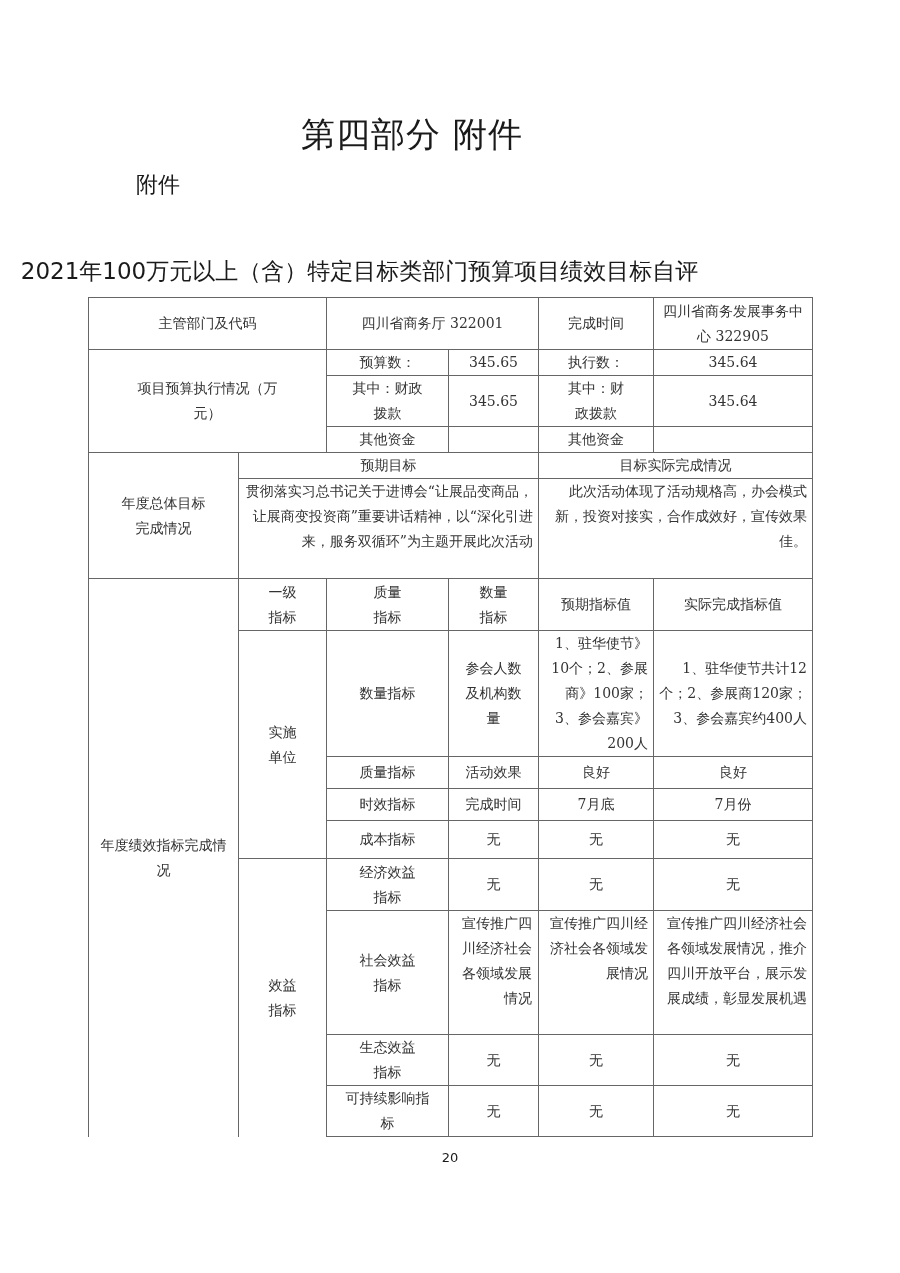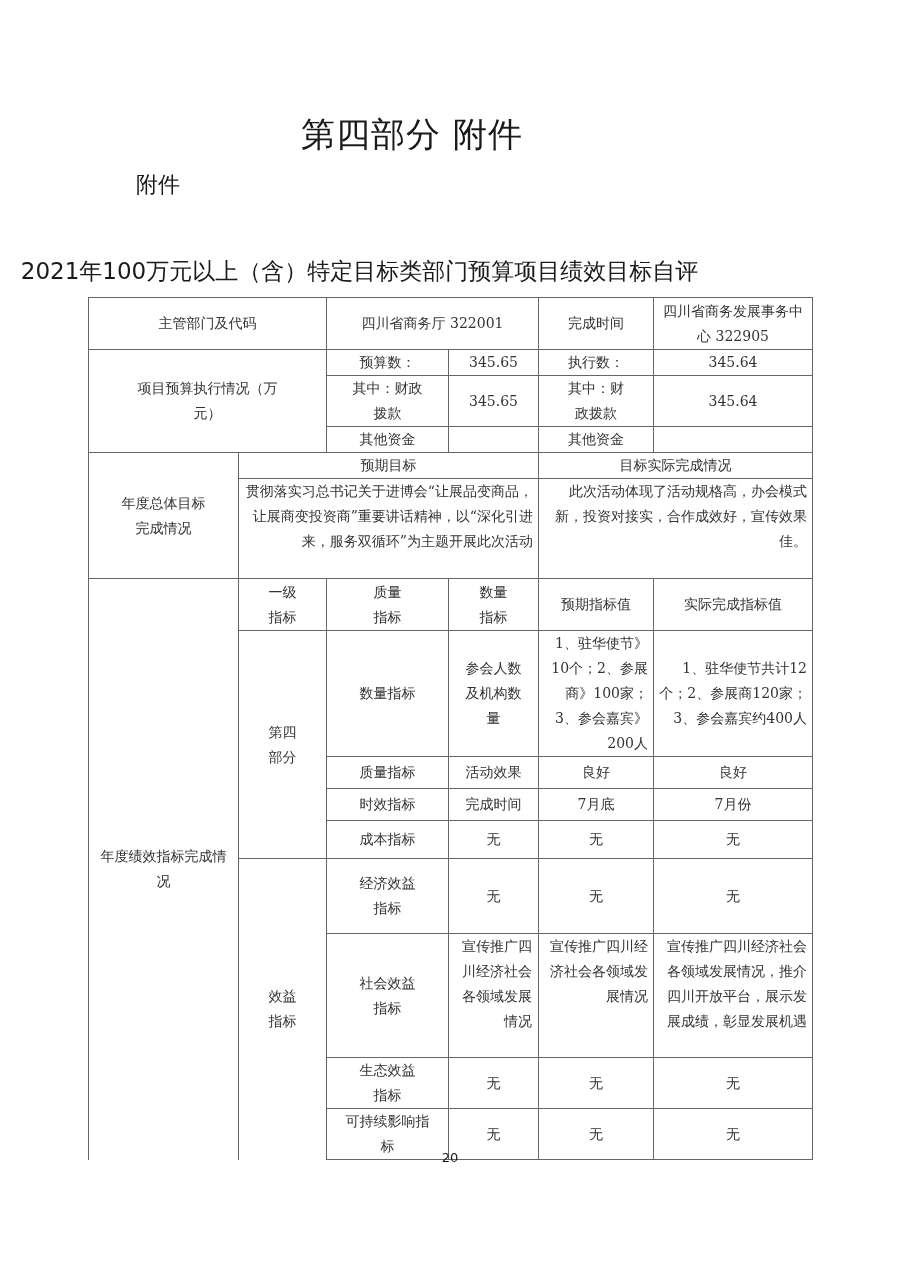--- a/index.html
+++ b/index.html
@@ -78,21 +78,21 @@
   <tr style="height:52px">
     <td rowspan="11" class="nobottom" style="padding:0 8px">年度绩效指标完成情况</td>
     <td style="padding:0 26px">一级指标</td>
     <td style="padding:0 42px">质量指标</td>
     <td style="padding:0 26px">数量指标</td>
     <td>预期指标值</td>
     <td>实际完成指标值</td>
   </tr>
 
   <tr style="height:122px">
-    <td rowspan="4" style="padding:0 26px">第四部分</td>
+    <td rowspan="4" style="padding:0 26px">实施单位</td>
     <td>数量指标</td>
     <td style="padding:0 12px">参会人数及机构数量</td>
     <td class="left" style="vertical-align:middle">1、驻华使节》10个；2、参展商》100家；3、参会嘉宾》200人</td>
     <td class="left" style="vertical-align:middle">1、驻华使节共计12个；2、参展商120家；3、参会嘉宾约400人</td>
   </tr>
   <tr style="height:32px">
     <td>质量指标</td>
     <td>活动效果</td>
     <td>良好</td>
     <td>良好</td>
@@ -105,21 +105,21 @@
   </tr>
   <tr style="height:38px">
     <td>成本指标</td>
     <td>无</td>
     <td>无</td>
     <td>无</td>
   </tr>
 
   <tr style="height:52px">
     <td rowspan="4" class="nobottom" style="padding:8px 26px">效益指标</td>
-    <td style="padding:12px 30px">经济效益指标</td>
+    <td style="padding:0 30px">经济效益指标</td>
     <td>无</td>
     <td>无</td>
     <td>无</td>
   </tr>
   <tr style="height:124px">
     <td style="padding:0 30px">社会效益指标</td>
     <td class="left" style="padding:0 6px">宣传推广四川经济社会各领域发展情况</td>
     <td class="left">宣传推广四川经济社会各领域发展情况</td>
     <td class="left">宣传推广四川经济社会各领域发展情况，推介四川开放平台，展示发展成绩，彰显发展机遇</td>
   </tr>

